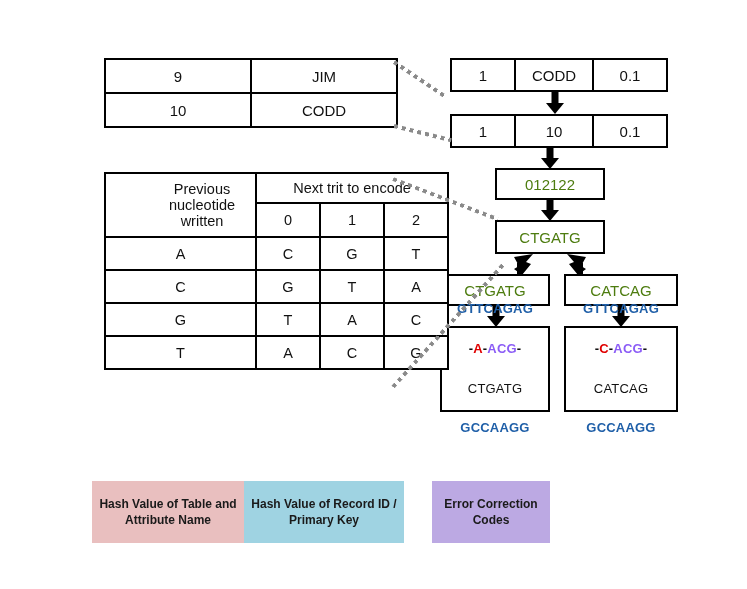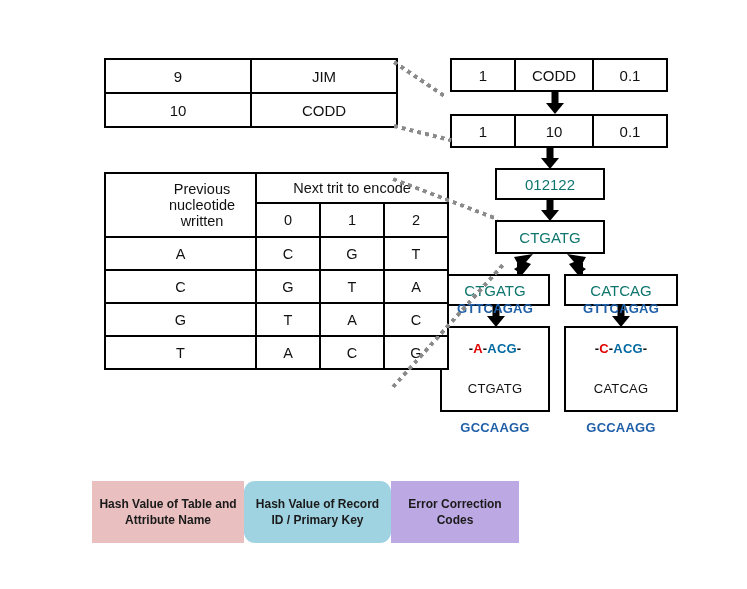--- a/index.html
+++ b/index.html
@@ -48,21 +48,21 @@
 
   
   .box{
     position:absolute;
     border:2px solid #000;
     background:#fff;
     display:flex;
     align-items:center;
     justify-content:center;
     font-size:15px;
-    color:#0f766e;
+    color:#4d7c0f;
     box-sizing:border-box;
   }
   #box-trits{left:495px;top:168px;width:110px;height:32px;}
   #box-dna{left:495px;top:220px;width:110px;height:34px;}
   #box-frag-l{left:440px;top:274px;width:110px;height:32px;}
   #box-frag-r{left:564px;top:274px;width:114px;height:32px;}
 
   .seqbox{
     position:absolute;
     border:2px solid #000;
@@ -77,21 +77,21 @@
     font-size:13px;
     gap:24px;
   }
   #seq-l{left:440px;top:326px;width:110px;height:86px;}
   #seq-r{left:564px;top:326px;width:114px;height:86px;}
   .seq-ecc{color:#1F5FA8;font-weight:bold;letter-spacing:0.2px;}
   .seq-pay{color:#111;letter-spacing:0.2px;}
   .seq-mid{letter-spacing:0.2px;font-weight:bold;}
   .seq-mid .dash{color:#111;}
   .seq-mid .red{color:#E00000;}
-  .seq-mid .grn{color:#0369a1;}
+  .seq-mid .grn{color:#8b5cf6;}
 
   
   .arrow{position:absolute;}
   .arrow .shaft{position:absolute;background:#000;left:50%;transform:translateX(-50%);width:7px;top:0;}
   .arrow .head{
     position:absolute;left:50%;transform:translateX(-50%);
     width:0;height:0;border-left:9px solid transparent;border-right:9px solid transparent;
     border-top:11px solid #000;
   }
 
@@ -100,22 +100,22 @@
     background-image:repeating-linear-gradient(to right,#8a8a8a 0 4px,transparent 4px 8px);}
 
   
   .legend{position:absolute;left:92px;top:481px;display:flex;}
   .legend-cell{
     display:flex;align-items:center;justify-content:center;text-align:center;
     font-size:12px;font-weight:bold;color:#1a1a1a;
     line-height:1.35;height:62px;box-sizing:border-box;padding:0 6px;
   }
   .lg0{width:152px;}
-  .lg1{width:147px;border-radius:11px;}
-  .lg2{width:128px;}
+  .lg1{width:160px;}
+  .lg2{width:118px;margin-left:28px;}
   .lg3{width:183px;}
 </style>
 </head>
 <body>
 
 <div class="stage">
 
   <table class="tbl" id="tbl-record">
     <tbody>
         <tr>

